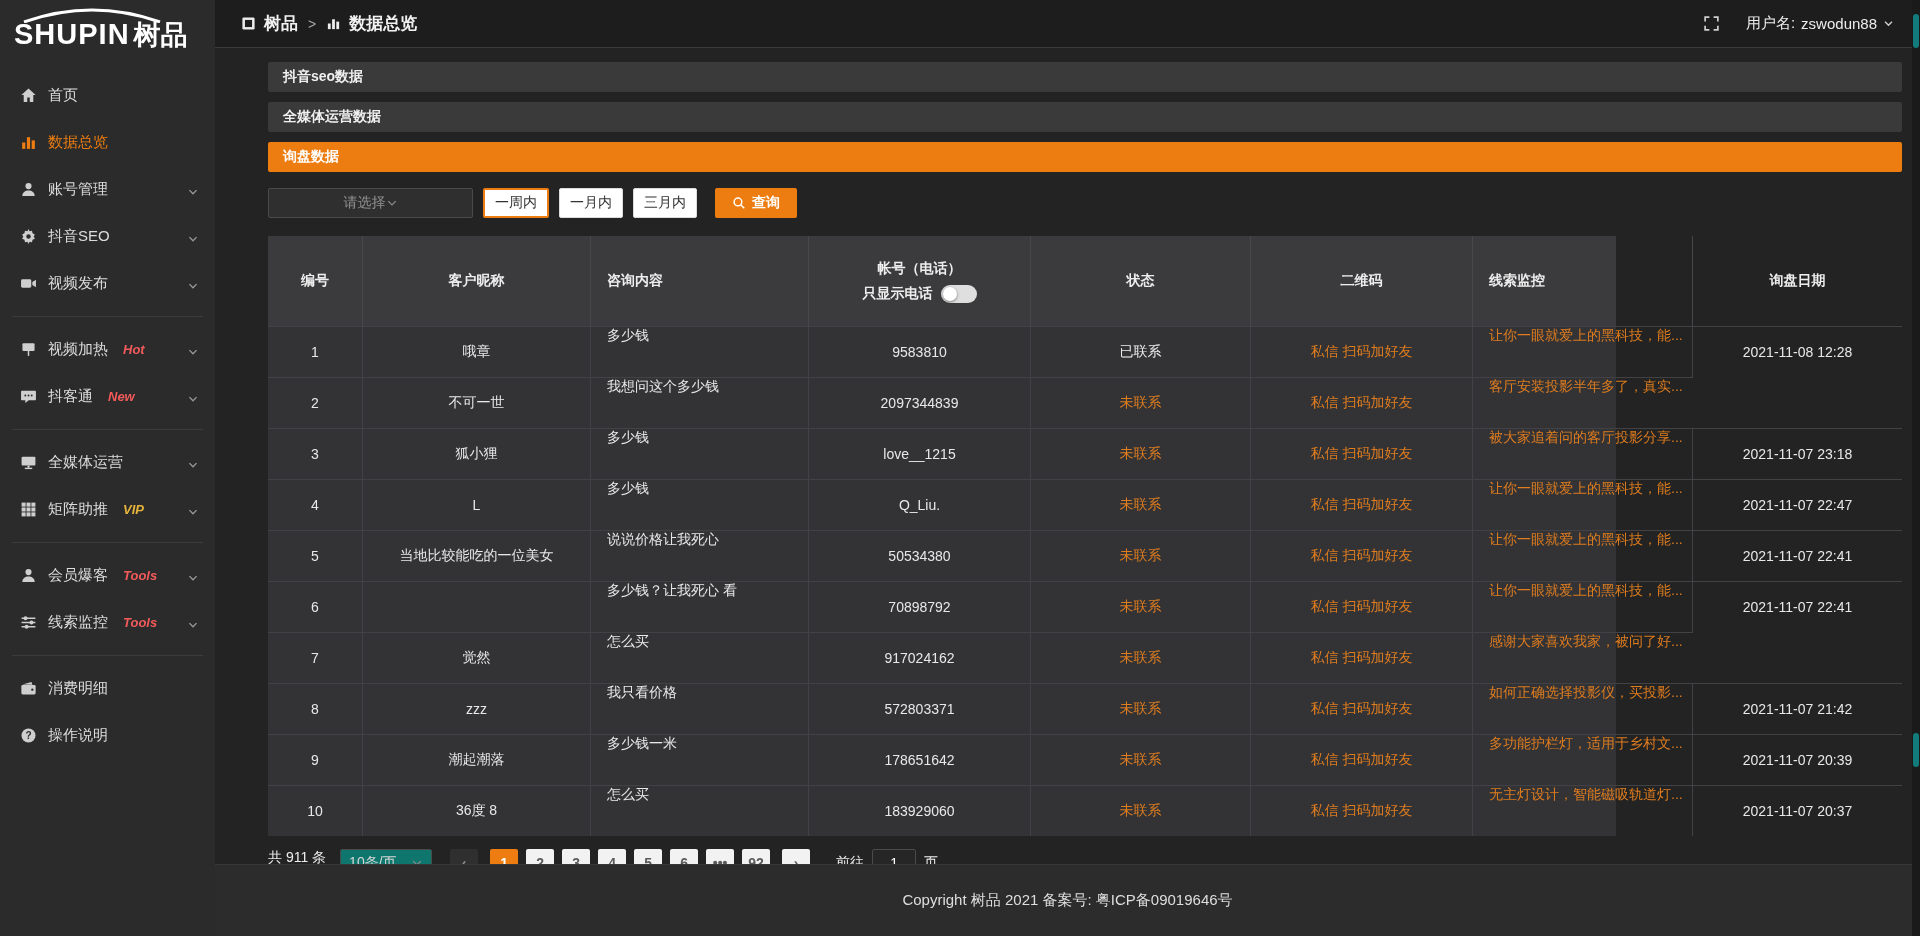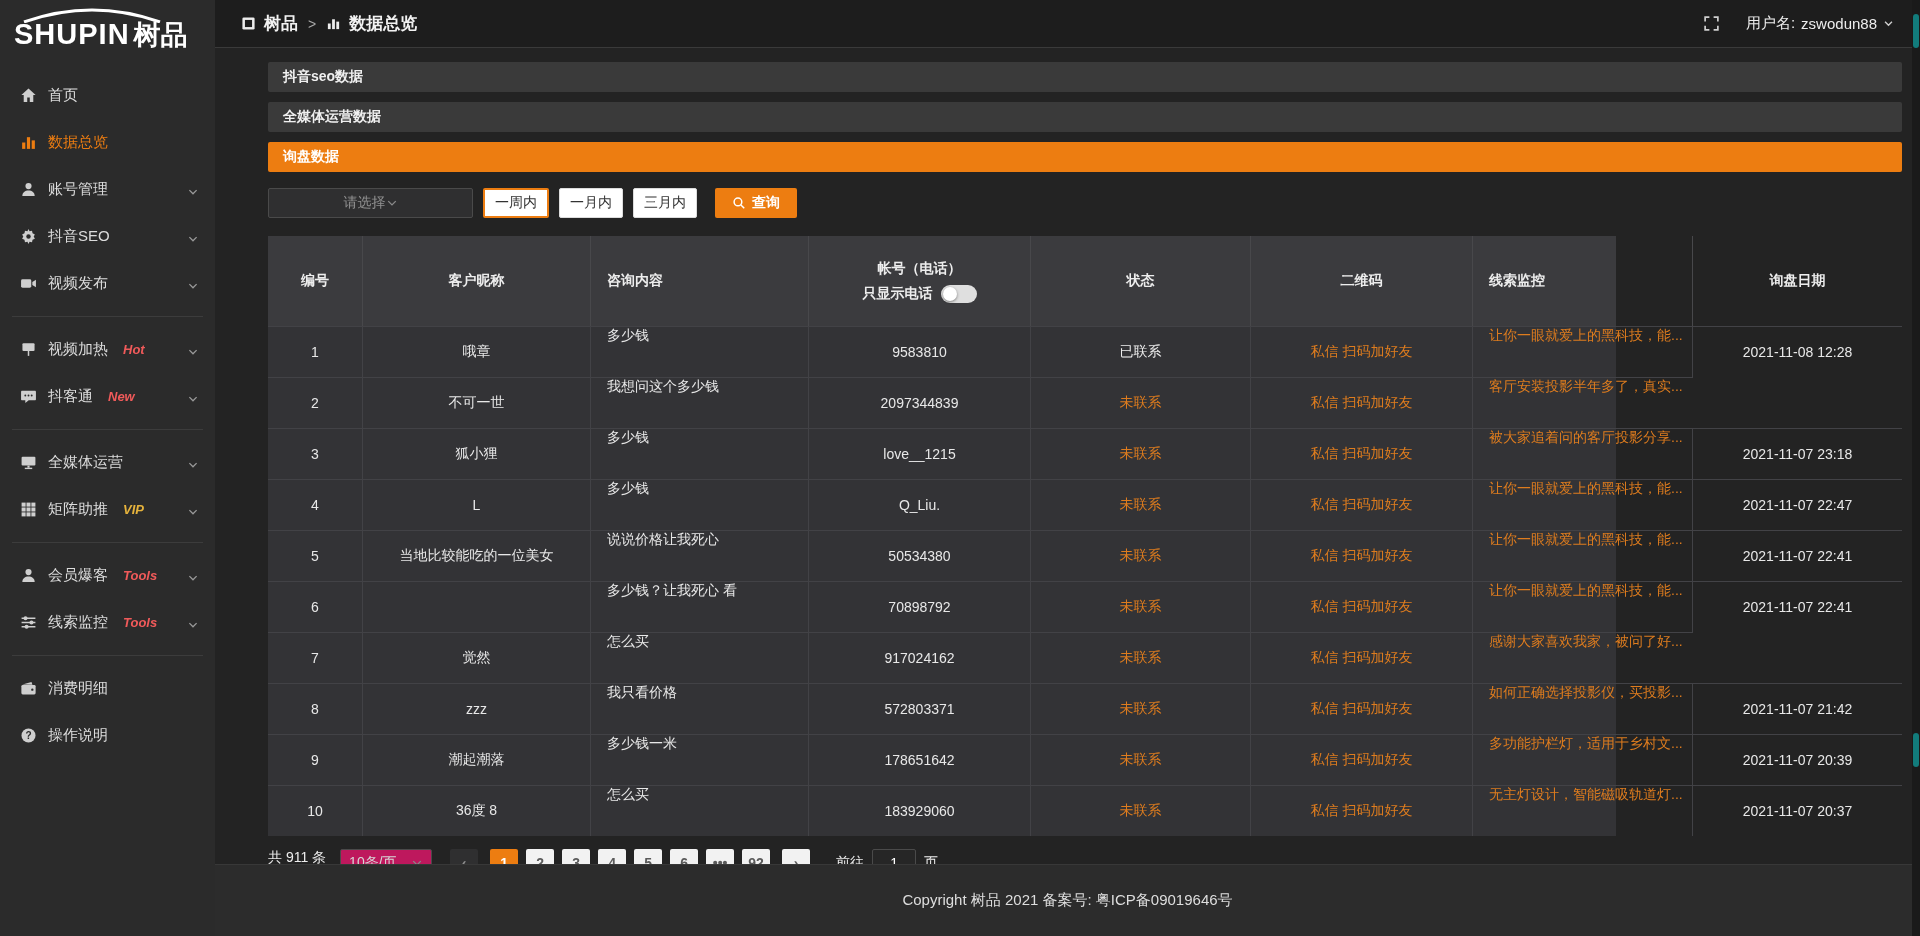--- a/index.html
+++ b/index.html
@@ -86,21 +86,21 @@
   .td{height:51px;display:flex;align-items:center;justify-content:center;color:#E8E8E8;
     border-right:1px solid #424246;border-top:1px solid #424246;overflow:hidden;white-space:nowrap;}
   .td.left{justify-content:flex-start;}
   .status-pending{color:var(--status-pending);}
   .status-contacted{color:#EDEDED;}
   .link{color:var(--link);cursor:pointer;}
 
   
   .pagination{margin-top:13px;display:flex;align-items:flex-start;gap:8px;font-size:14px;color:#EDEDED;}
   .pg-total{margin-right:6px;}
-  .pg-size{width:92px;height:28px;background:#be185d;border:1px solid #4A4A4A;border-radius:2px;
+  .pg-size{width:92px;height:28px;background:#0f766e;border:1px solid #4A4A4A;border-radius:2px;
     display:flex;align-items:center;justify-content:space-between;padding:0 8px;color:#D6D6D6;cursor:pointer;margin-right:10px;}
   .pg-btn{min-width:28px;height:28px;border:none;border-radius:2px;background:#F2F2F2;color:#5A5A5A;
     font-size:14px;font-weight:700;cursor:pointer;display:inline-flex;align-items:center;justify-content:center;
     font-family:inherit;padding:0 4px;}
   .pg-btn.prev{background:#2F2F30;color:#8E8E8E;margin-right:4px;}
   .pg-btn.next{margin-left:4px;}
   .pg-btn.active{background:var(--accent);color:#FFF;}
   .pg-goto{display:flex;align-items:center;gap:8px;margin-left:18px;}
   .pg-input{width:44px;height:28px;background:#262626;border:1px solid #4A4A4A;border-radius:2px;
     color:#FFF;text-align:center;font-size:14px;font-family:inherit;}

